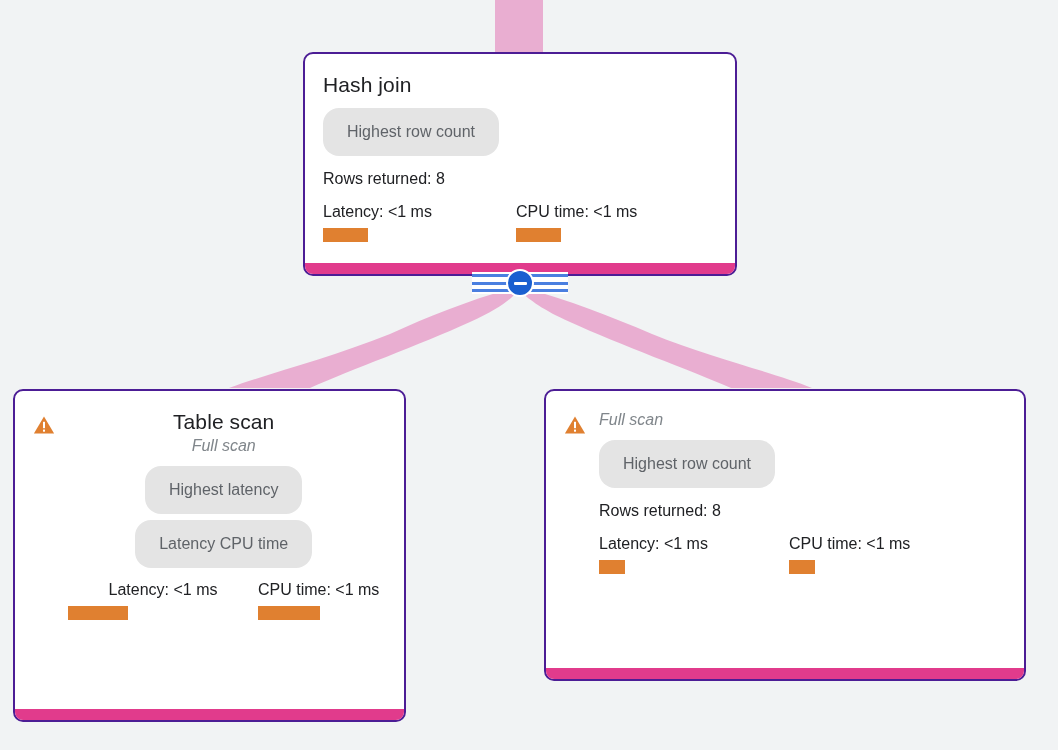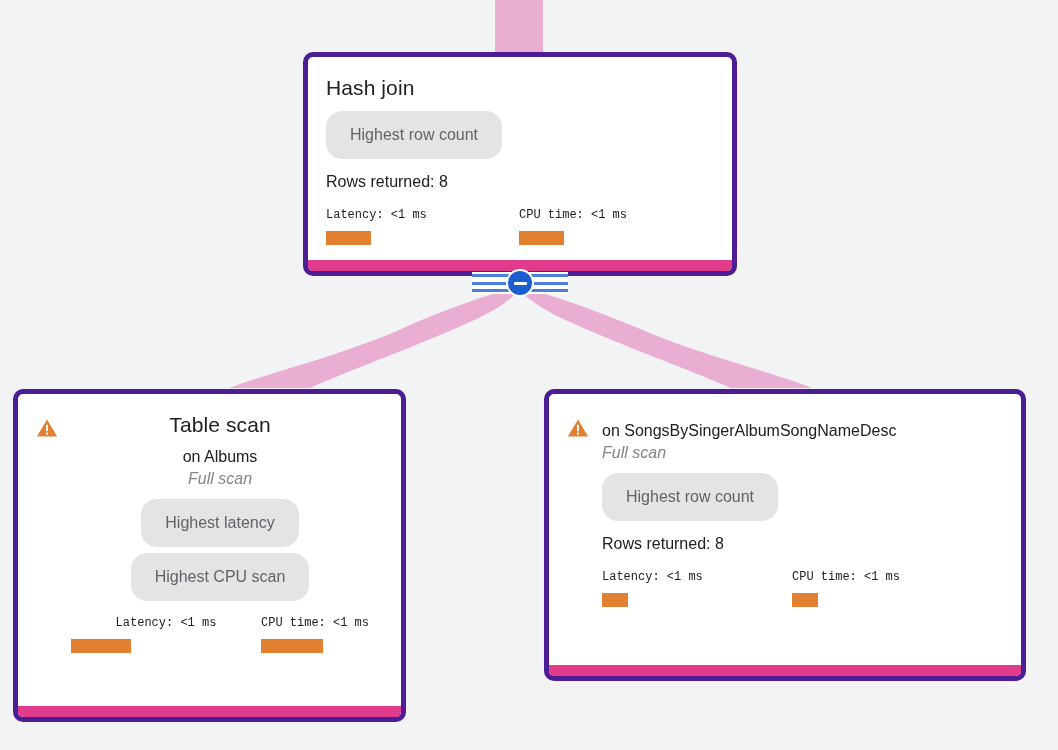--- a/index.html
+++ b/index.html
@@ -25,21 +25,21 @@
     left: 0;
     top: 0;
     width: 1058px;
     height: 750px;
   }
 
   
   .node {
     position: absolute;
     background: #ffffff;
-    border: 5px solid #4c1d95;
+    border: 2px solid #4c1d95;
     border-radius: 10px;
     box-sizing: border-box;
     overflow: hidden;
   }
   .node-body {
     padding: 18px 18px 14px 18px;
     position: relative;
     height: 100%;
     box-sizing: border-box;
   }
@@ -109,25 +109,24 @@
     margin-top: 12px;
     white-space: nowrap;
   }
 
   .metrics {
     display: flex;
     margin-top: 12px;
   }
   .metric { position: relative; }
   .metric-label {
-    font-size: 12px;
+    font-size: 16px;
     line-height: 20px;
     color: #202124;
     white-space: nowrap;
-    font-family: Liberation Mono, monospace;
   }
   .metric-bar {
     height: 14px;
     background: #e08030;
     margin-top: 6px;
   }
 
   
   .collapse-toggle {
     position: absolute;
@@ -229,26 +228,25 @@
   <div class="node" style="left:13px; top:389px; width:393px; height:333px;text-align:center;">
     <div class="node-body">
       <div class="node-head">
         <svg class="warn-icon" viewBox="0 0 24 24" xmlns="http://www.w3.org/2000/svg">
           <path d="M12 2.6 L23 21.4 L1 21.4 Z" fill="#e08030"></path>
           <rect x="10.9" y="8.5" width="2.2" height="7" fill="#ffffff"></rect>
           <rect x="10.9" y="17" width="2.2" height="2.3" fill="#ffffff"></rect>
         </svg>
         <div class="head-text">
           <div class="node-title">Table scan</div>
-          <div class="node-sub">on Albums</div>
           <div class="node-sub2">Full scan</div>
           <div class="chips">
             <span class="chip">Highest latency</span>
             <br>
-            <span class="chip">Highest CPU scan</span>
+            <span class="chip">Latency CPU time</span>
           </div>
           <div class="metrics">
             <div class="metric" style="width:190px;">
               <div class="metric-label">Latency: &lt;1 ms</div>
               <div class="metric-bar" style="width:60px;"></div>
             </div>
             <div class="metric">
               <div class="metric-label">CPU time: &lt;1 ms</div>
               <div class="metric-bar" style="width:62px;"></div>
             </div>
@@ -261,21 +259,20 @@
 
   <div class="node" style="left:544px; top:389px; width:482px; height:292px;">
     <div class="node-body">
       <div class="node-head">
         <svg class="warn-icon" viewBox="0 0 24 24" xmlns="http://www.w3.org/2000/svg">
           <path d="M12 2.6 L23 21.4 L1 21.4 Z" fill="#e08030"></path>
           <rect x="10.9" y="8.5" width="2.2" height="7" fill="#ffffff"></rect>
           <rect x="10.9" y="17" width="2.2" height="2.3" fill="#ffffff"></rect>
         </svg>
         <div class="head-text">
-          <div class="node-sub">on SongsBySingerAlbumSongNameDesc</div>
           <div class="node-sub2">Full scan</div>
           <div class="chips">
             <span class="chip">Highest row count</span>
           </div>
           <div class="rows-line">Rows returned: 8</div>
           <div class="metrics">
             <div class="metric" style="width:190px;">
               <div class="metric-label">Latency: &lt;1 ms</div>
               <div class="metric-bar" style="width:26px;"></div>
             </div>

